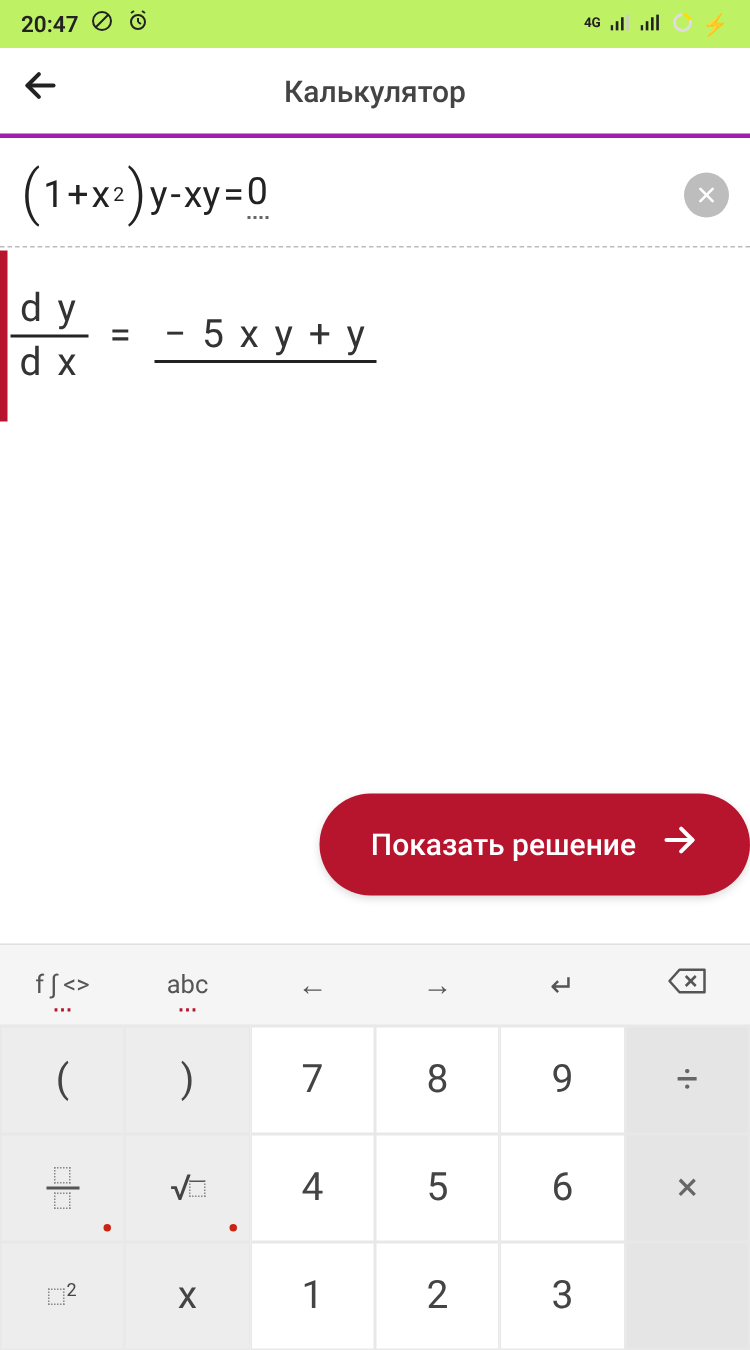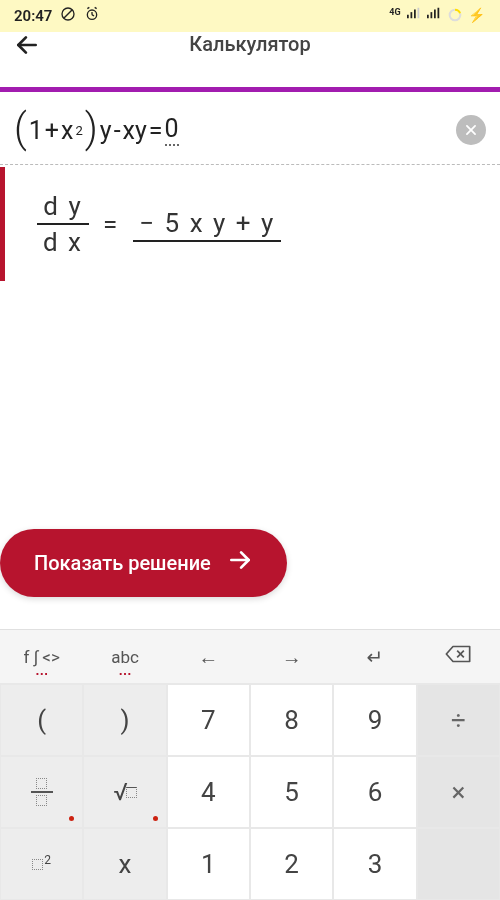--- a/index.html
+++ b/index.html
@@ -1,36 +1,36 @@
 <!DOCTYPE html>
 <html><head>
 <meta charset="utf-8">
 <style>
   * { margin: 0; padding: 0; box-sizing: border-box; font-family: -apple-system, BlinkMacSystemFont, "Segoe UI", Roboto, sans-serif; }
   html, body { width: 500px; height: 900px; overflow: hidden; background: #fff; }
-  .status-bar { height: 32px; background: #fef9c3; display: flex; align-items: center; justify-content: space-between; padding: 0 14px; font-size: 15px; font-weight: 600; color: #222; }
+  .status-bar { height: 32px; background: #bef264; display: flex; align-items: center; justify-content: space-between; padding: 0 14px; font-size: 15px; font-weight: 600; color: #222; }
   .status-left { display: flex; align-items: center; gap: 8px; }
-  .status-right { display: flex; gap: 6px; font-size: 12px; }
-  .header { height: 60px; background: #fff; border-bottom: 5px solid #a21caf; display: flex; padding: 0 14px; position: relative; }
+  .status-right { display: flex; align-items: center; gap: 6px; font-size: 12px; }
+  .header { height: 60px; background: #fff; border-bottom: 3px solid #a21caf; display: flex; align-items: center; padding: 0 14px; position: relative; }
   .header-title { position: absolute; left: 0; right: 0; text-align: center; font-size: 20px; color: #444; font-weight: 500; pointer-events: none; }
   .back-btn { font-size: 26px; color: #222; cursor: pointer; z-index: 1; }
   .input-area { padding: 18px 14px 14px 14px; display: flex; align-items: center; justify-content: space-between; border-bottom: 1px dashed #bbb; }
   .equation { font-family: "Times New Roman", serif; font-size: 25px; color: #222; display: flex; align-items: center; gap: 2px; }
   .eq-paren { font-size: 40px; font-weight: 300; line-height: 1; position: relative; top: -1px; }
   .eq-sup { font-size: 13px; vertical-align: super; }
   .eq-under { border-bottom: 2px dotted #666; padding-bottom: 1px; }
   .clear-btn { width: 30px; height: 30px; border-radius: 50%; background: #bdbdbd; display: flex; align-items: center; justify-content: center; cursor: pointer; flex-shrink: 0; }
   .clear-btn svg { width: 14px; height: 14px; }
-  .result-area { padding: 22px 32px; border-left: 5px solid #b7142e; margin: 2px 0 0 0; }
+  .result-area { padding: 22px 2px; border-left: 5px solid #b7142e; margin: 2px 0 0 0; }
   .frac-row { display: flex; align-items: center; gap: 14px; font-family: "Times New Roman", serif; font-size: 26px; color: #333; letter-spacing: 2px; }
   .frac { display: inline-flex; flex-direction: column; align-items: center; }
   .frac .num, .frac .den { padding: 2px 6px; white-space: nowrap; }
   .frac .bar { width: 100%; height: 2px; background: #222; }
   .space-fill { flex: 1; }
-  .cta-wrap { display: flex; justify-content: flex-start; padding: 20px 0 32px 0; }
+  .cta-wrap { display: flex; justify-content: flex-end; padding: 20px 0 32px 0; }
   .cta { background: #b7142e; color: #fff; border-radius: 40px; padding: 18px 34px; display: flex; align-items: center; gap: 16px; font-size: 20px; font-weight: 500; cursor: pointer; box-shadow: 0 2px 6px rgba(0,0,0,0.15); }
   .cta-arrow { font-size: 24px; }
   .kb { background: #f5f5f5; border-top: 1px solid #e0e0e0; }
   .kb-tool { display: flex; align-items: center; height: 54px; border-bottom: 1px solid #e8e8e8; }
   .kb-tool-item { flex: 1; text-align: center; font-size: 20px; color: #555; position: relative; cursor: pointer; }
   .kb-tool-item.small { font-size: 17px; }
   .dots { color: #b7142e; font-size: 13px; font-weight: 900; position: absolute; left: 0; right: 0; bottom: -14px; }
   .kb-grid { display: grid; grid-template-columns: repeat(6, 1fr); }
   .kb-key { height: 72px; display: flex; align-items: center; justify-content: center; font-size: 26px; color: #444; background: #fff; border: 1px solid #e8e8e8; cursor: pointer; position: relative; }
   .kb-key.fn { background: #ededed; }

